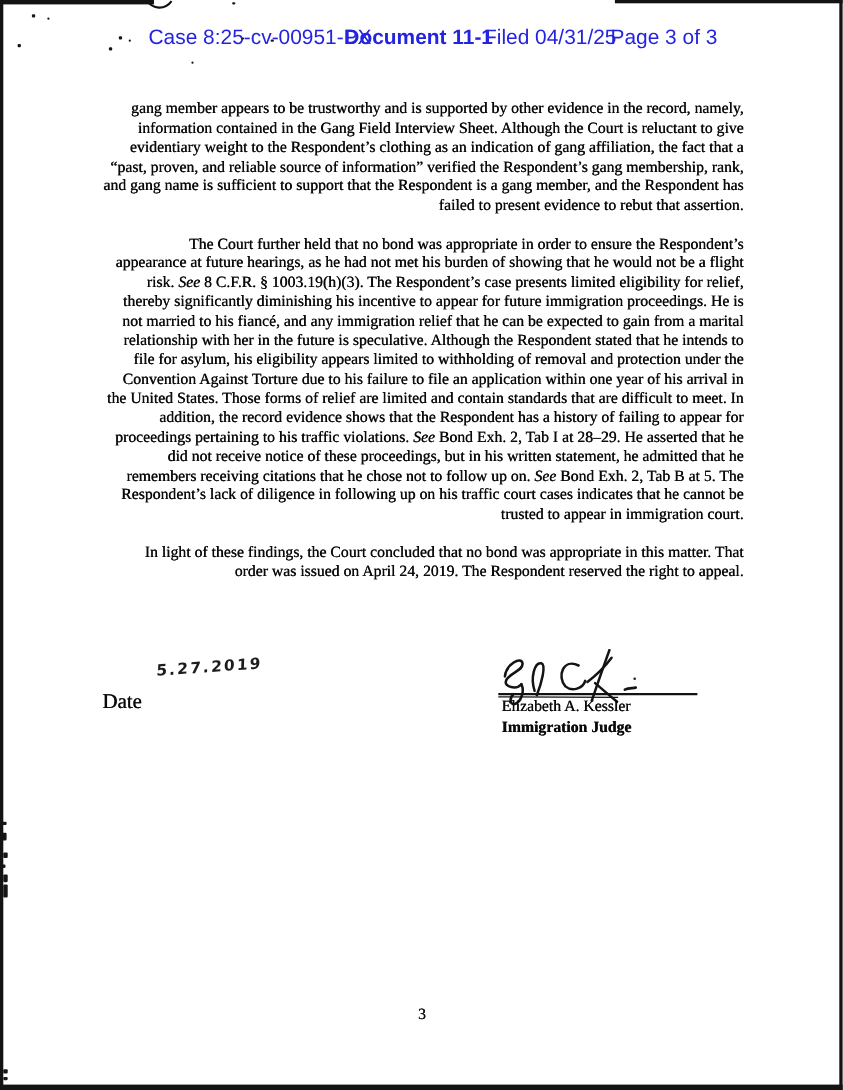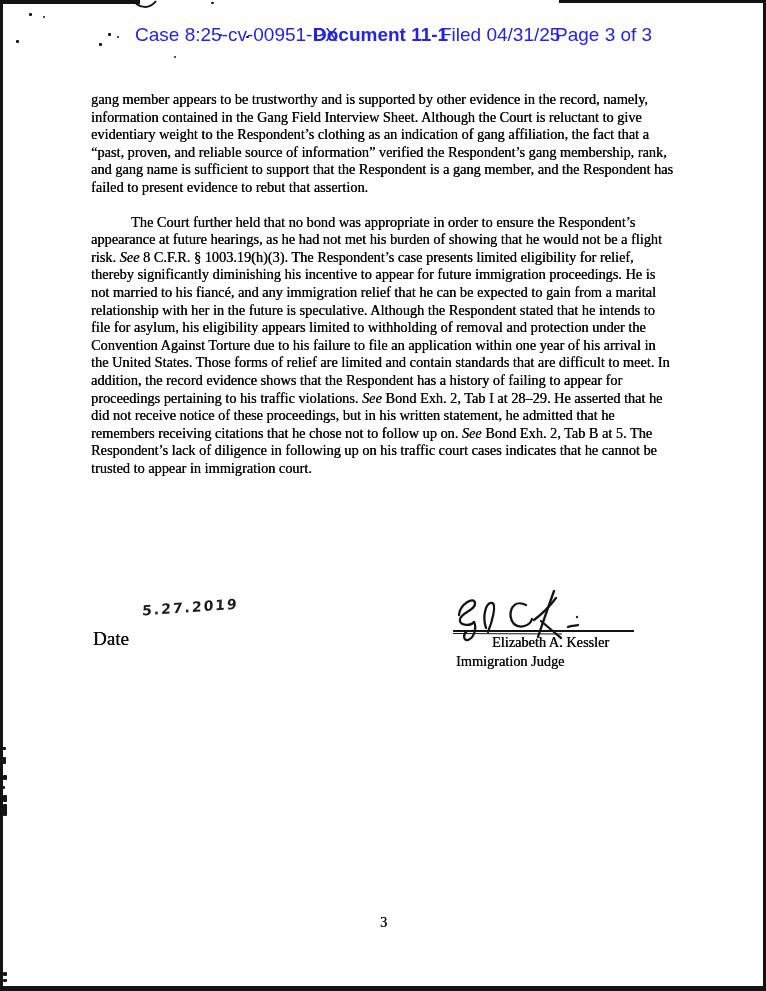--- a/index.html
+++ b/index.html
@@ -20,32 +20,32 @@
     font-family:"Liberation Sans",sans-serif;font-size:19px;color:#2424e0;}
   .case-header span{position:absolute;top:0;white-space:nowrap;}
   .hdr-case{left:135px;}
   .hdr-doc{left:313px;font-weight:bold;}
   .hdr-filed{left:440px;}
   .hdr-page{left:555px;}
 
   
   .text-block{position:absolute;left:91px;top:91px;width:585px;
     font-size:14.3px;line-height:17.6px;text-shadow:0.3px 0 0 currentColor;}
-  .text-block p{margin:0 0 17px 0;}
+  .text-block p{margin:0 0 17px 0;text-align:right;}
   .text-block p.indent{text-indent:40px;}
   .it{font-style:italic;}
 
   
   .handwritten-date{position:absolute;left:142px;top:599px;
     font-family:"DejaVu Sans",sans-serif;font-weight:700;font-size:14px;
     letter-spacing:2px;color:#1c1c1c;transform:rotate(-4deg) skewX(-6deg);}
   .date-label{position:absolute;left:93px;top:628px;font-size:19px;text-shadow:0.3px 0 0 currentColor;}
   .sig-svg{position:absolute;left:450px;top:590px;}
-  .signer-name{position:absolute;left:456px;top:634px;font-size:14.3px;text-shadow:0.3px 0 0 currentColor;margin-left:36px;}
-  .signer-title{position:absolute;left:456px;top:653px;font-size:14.3px;text-shadow:0.3px 0 0 currentColor;}
+  .signer-name{position:absolute;left:456px;top:634px;font-size:14.3px;text-shadow:0.3px 0 0 currentColor;}
+  .signer-title{position:absolute;left:456px;top:653px;font-size:14.3px;text-shadow:0.3px 0 0 currentColor;font-weight:bold;}
 
   
   .page-number{position:absolute;left:91px;top:914px;width:585px;text-align:center;
     font-size:14.3px;text-shadow:0.3px 0 0 currentColor;}
 
   
   .spk{position:absolute;background:#161616;border-radius:1px;}
   .curl{position:absolute;left:131px;top:0px;}
 </style>
 </head>
@@ -60,20 +60,21 @@
 <div class="case-header">
   <span class="hdr-case">Case 8:25-cv-00951-PX</span>
   <span class="hdr-doc">Document 11-1</span>
   <span class="hdr-filed">Filed 04/31/25</span>
   <span class="hdr-page">Page 3 of 3</span>
 </div>
 
 <div class="text-block">
     <p><span>gang member appears to be trustworthy and is supported by other evidence in the record, namely, information contained in the Gang Field Interview Sheet. Although the Court is reluctant to give evidentiary weight to the Respondent’s clothing as an indication of gang affiliation, the fact that a “past, proven, and reliable source of information” verified the Respondent’s gang membership, rank, and gang name is sufficient to support that the Respondent is a gang member, and the Respondent has failed to present evidence to rebut that assertion.</span></p>
     <p class="indent"><span>The Court further held that no bond was appropriate in order to ensure the Respondent’s appearance at future hearings, as he had not met his burden of showing that he would not be a flight risk. </span><span class="it">See</span><span> 8 C.F.R. § 1003.19(h)(3). The Respondent’s case presents limited eligibility for relief, thereby significantly diminishing his incentive to appear for future immigration proceedings. He is not married to his fiancé, and any immigration relief that he can be expected to gain from a marital relationship with her in the future is speculative. Although the Respondent stated that he intends to file for asylum, his eligibility appears limited to withholding of removal and protection under the Convention Against Torture due to his failure to file an application within one year of his arrival in the United States. Those forms of relief are limited and contain standards that are difficult to meet. In addition, the record evidence shows that the Respondent has a history of failing to appear for proceedings pertaining to his traffic violations. </span><span class="it">See</span><span> Bond Exh. 2, Tab I at 28–29. He asserted that he did not receive notice of these proceedings, but in his written statement, he admitted that he remembers receiving citations that he chose not to follow up on. </span><span class="it">See</span><span> Bond Exh. 2, Tab B at 5. The Respondent’s lack of diligence in following up on his traffic court cases indicates that he cannot be trusted to appear in immigration court.</span></p>
+    <p class="indent"><span>In light of these findings, the Court concluded that no bond was appropriate in this matter. That order was issued on April 24, 2019. The Respondent reserved the right to appeal.</span></p>
   </div>
 
 <div class="handwritten-date">5.27.2019</div>
 <div class="date-label">Date</div>
 
 <svg class="sig-svg" width="195" height="56" viewBox="0 0 195 56">
   <g fill="none" stroke="#141414" stroke-width="2.3" stroke-linecap="round">
     <path d="M9,25 C10,14 24,6 25,13 C26,20 12,22 10,29 C8,35 20,37 24,32"></path>
     <path d="M24,32 C27,38 24,48 18,50 C13,51 13,44 17,41"></path>
     <path d="M36,38 C32,26 36,12 42,13 C47,14 42,32 38,42"></path>

